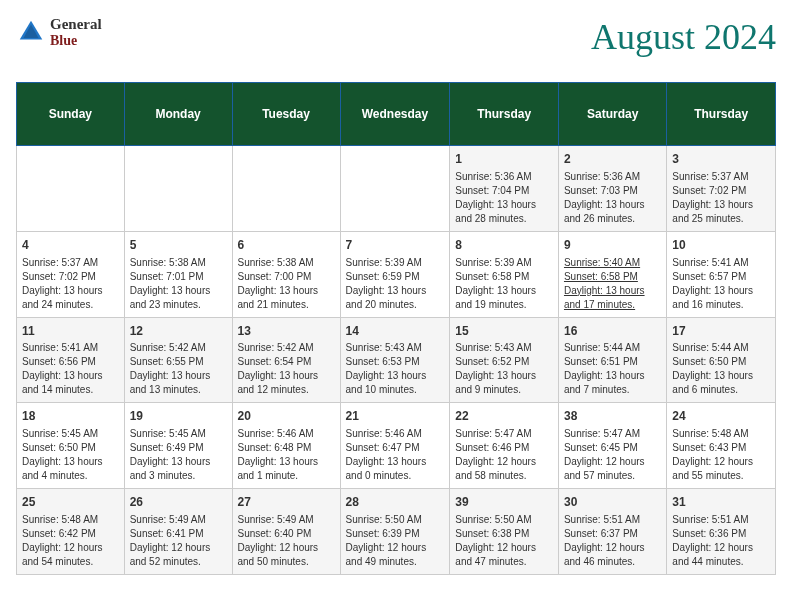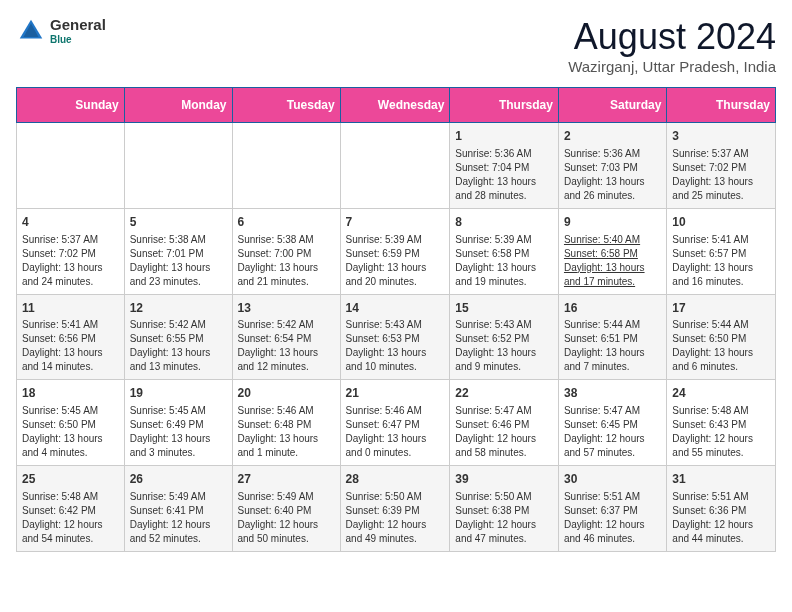--- a/index.html
+++ b/index.html
@@ -7,68 +7,69 @@
       font-family: Arial, sans-serif;
       background: #fff;
       width: 792px;
       min-height: 612px;
       padding: 16px;
     }
     .header {
       display: flex;
       align-items: flex-start;
       justify-content: space-between;
-      margin-bottom: 12px;
+      margin-bottom: 24px;
+      font-family: Liberation Serif, serif;
     }
     .logo {
       display: flex;
       align-items: center;
       gap: 4px;
     }
     .logo-text {
       display: flex;
       flex-direction: column;
       line-height: 1.1;
     }
     .logo-general {
       font-size: 15px;
       font-weight: bold;
       color: #333;
     }
     .logo-blue {
-      font-size: 10px;
+      font-size: 14px;
       font-weight: bold;
-      color: #0f766e;
+      color: #7f1d1d;
     }
     .logo-icon {
       width: 30px;
       height: 30px;
     }
     .title-area {
       text-align: right;
     }
     .month-title {
       font-size: 36px;
-      color: #0f172a;
+      color: #0f766e;
       font-weight: normal;
     }
     .location {
       font-size: 15px;
       color: #555;
     }
     table {
       width: 100%;
       border-collapse: collapse;
       font-size: 10.5px;
     }
     thead tr th {
-      background-color: #ec4899;
+      background-color: #14532d;
       color: #fff;
-      text-align: right;
-      padding: 10px 5px;
+      text-align: center;
+      padding: 24px 5px;
       font-size: 12px;
       font-weight: bold;
       border: 1px solid #1a5fa0;
     }
     tbody tr td {
       vertical-align: top;
       padding: 5px 5px;
       border: 1px solid #ccc;
       width: 113px;
       min-height: 70px;
@@ -105,21 +106,20 @@
       <polygon points="20,5 35,30 5,30" fill="#2176c7"></polygon>
       <polygon points="20,10 30,28 10,28" fill="#1a5fa0"></polygon>
     </svg>
     <div class="logo-text">
       <span class="logo-general">General</span>
       <span class="logo-blue">Blue</span>
     </div>
   </div>
   <div class="title-area">
     <div class="month-title">August 2024</div>
-    <div class="location">Wazirganj, Uttar Pradesh, India</div>
   </div>
 </div>
 
 <table>
   <thead>
     <tr>
     <th>Sunday</th>
         <th>Monday</th>
         <th>Tuesday</th>
         <th>Wednesday</th>

